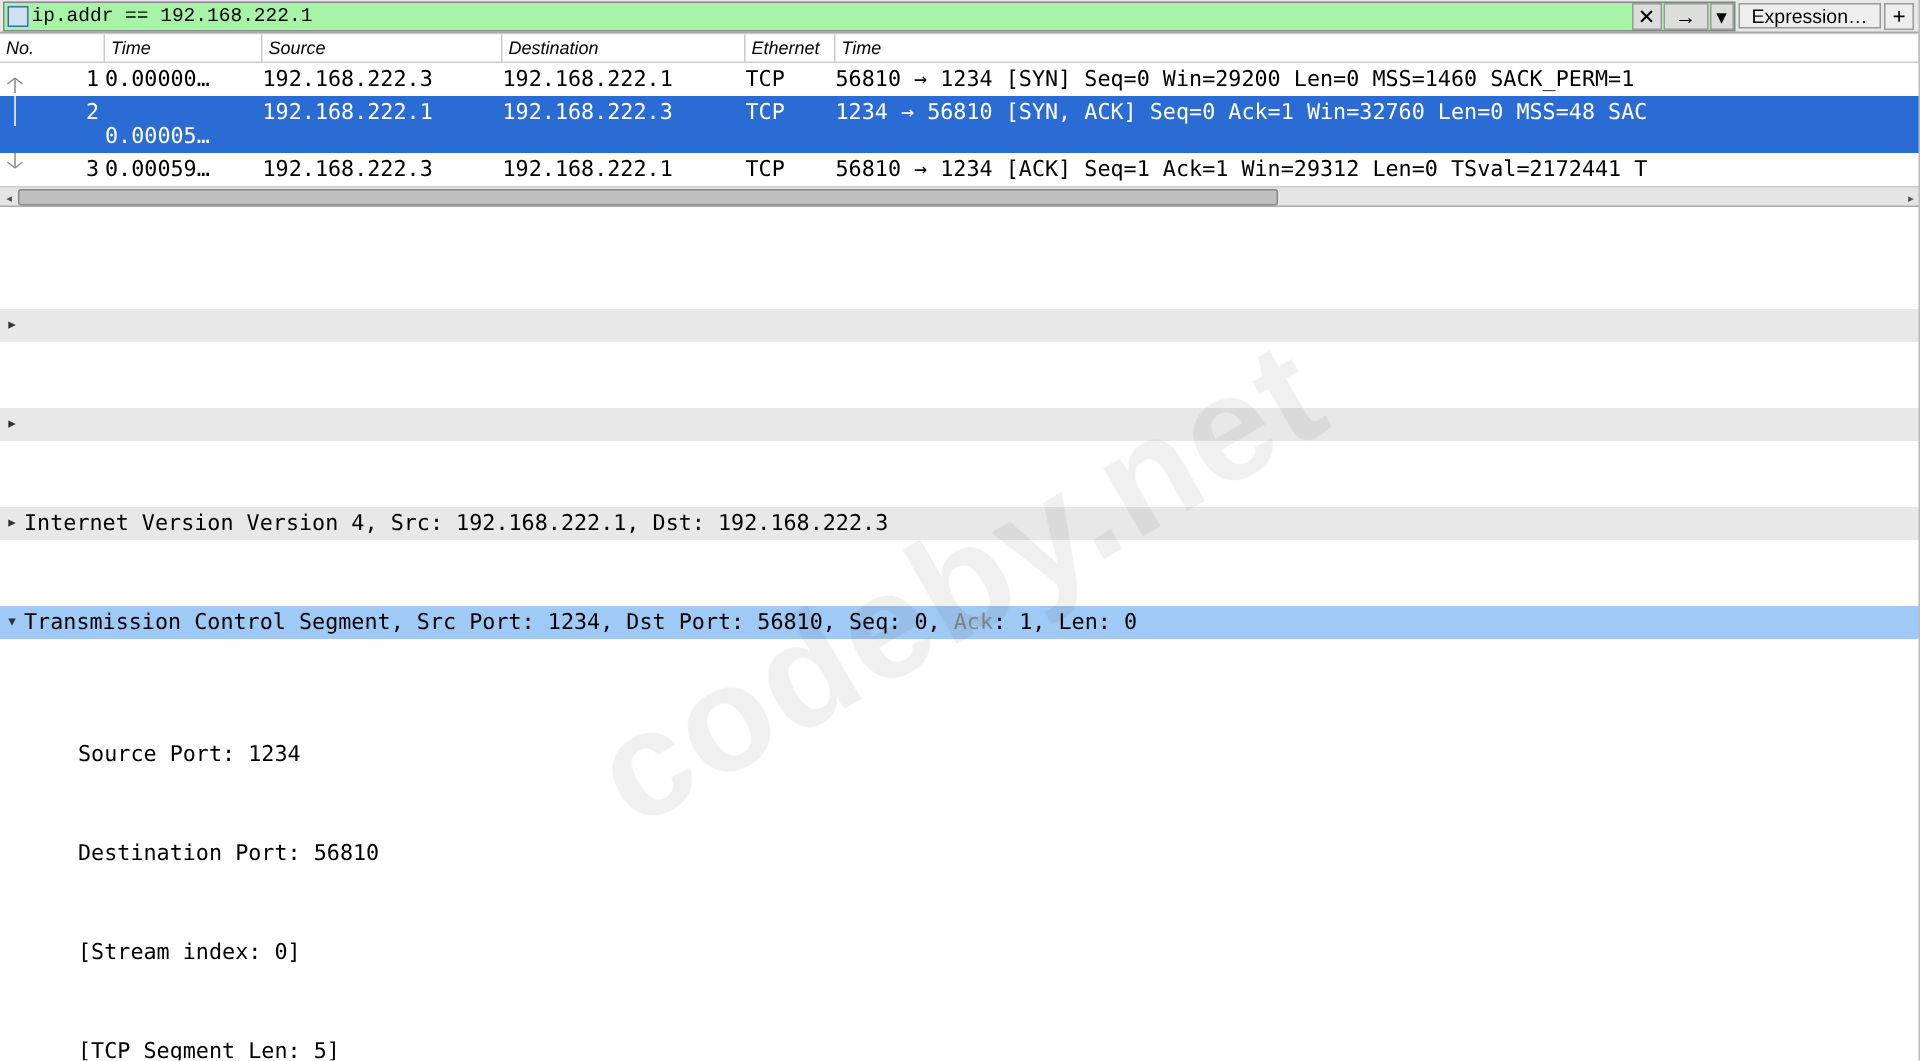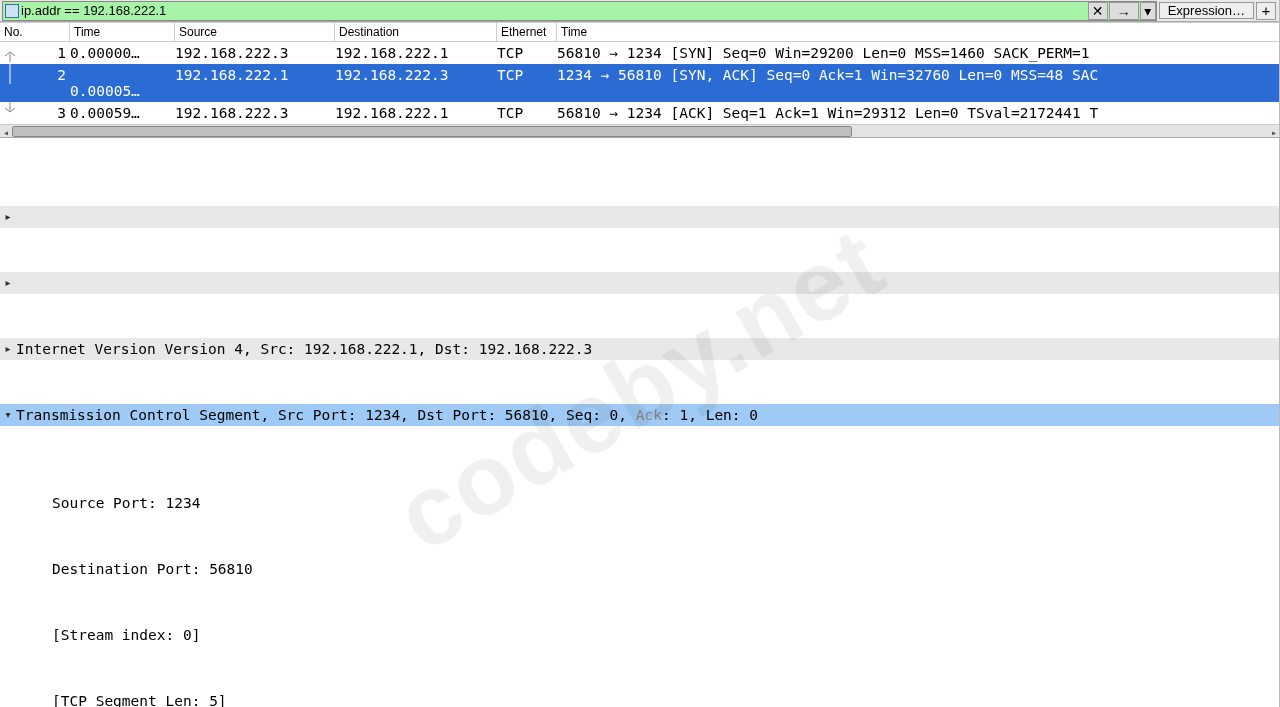--- a/index.html
+++ b/index.html
@@ -28,21 +28,21 @@
 .filter-icon {
   width:14px; height:14px;
   border:1px solid #3a6ea5;
   background:#cfe2f3;
   margin:0 2px;
 }
 .filter-input {
   flex:1;
   background:transparent;
   border:none; outline:none;
-  font-family:Liberation Sans, sans-serif; font-size:13px;
+  font-family:Liberation Mono, monospace; font-size:13px;
   padding:0;
 }
 .filter-controls {
   display:flex; align-items:center; gap:0;
   padding-right:4px;
 }
 .ctrl-btn {
   display:inline-flex; align-items:center; justify-content:center;
   width:20px; height:18px;
   border:1px solid #999; background:#ddd; margin-left:1px;
@@ -58,20 +58,21 @@
 }
 
 
 .packet-list {
   background:#fff;
   border-top:1px solid #ccc;
 }
 .pkt-header {
   display:flex; font-family:sans-serif; font-size:12px;
   background:#fff;
+  font-style:italic;
 }
 .pkt-header > div {
   border-right:1px solid #ccc; border-bottom:1px solid #ccc;
   padding:2px 4px; white-space:nowrap; overflow:hidden;
 }
 .col-no    { width:70px;  text-align:left; }
 .col-time  { width:105px; }
 .col-src   { width:160px; }
 .col-dst   { width:162px; }
 .col-proto { width:60px; }

